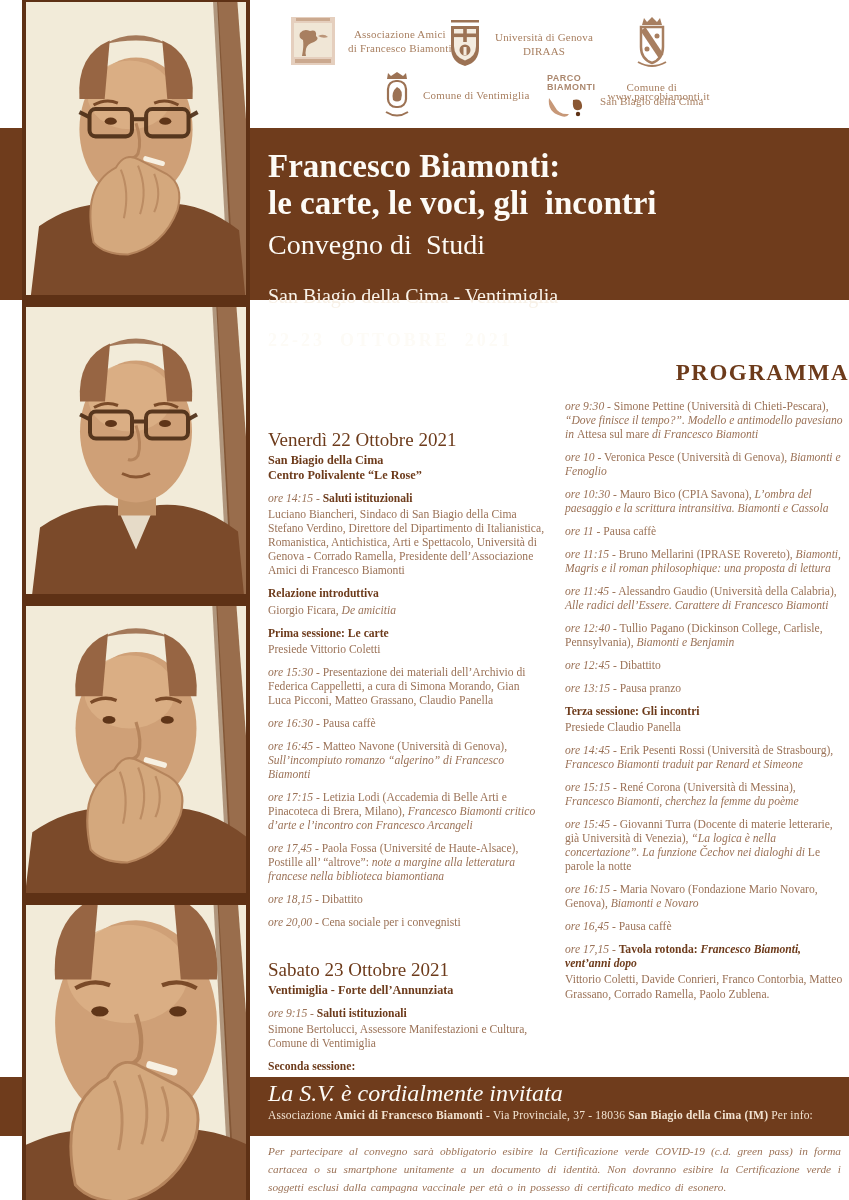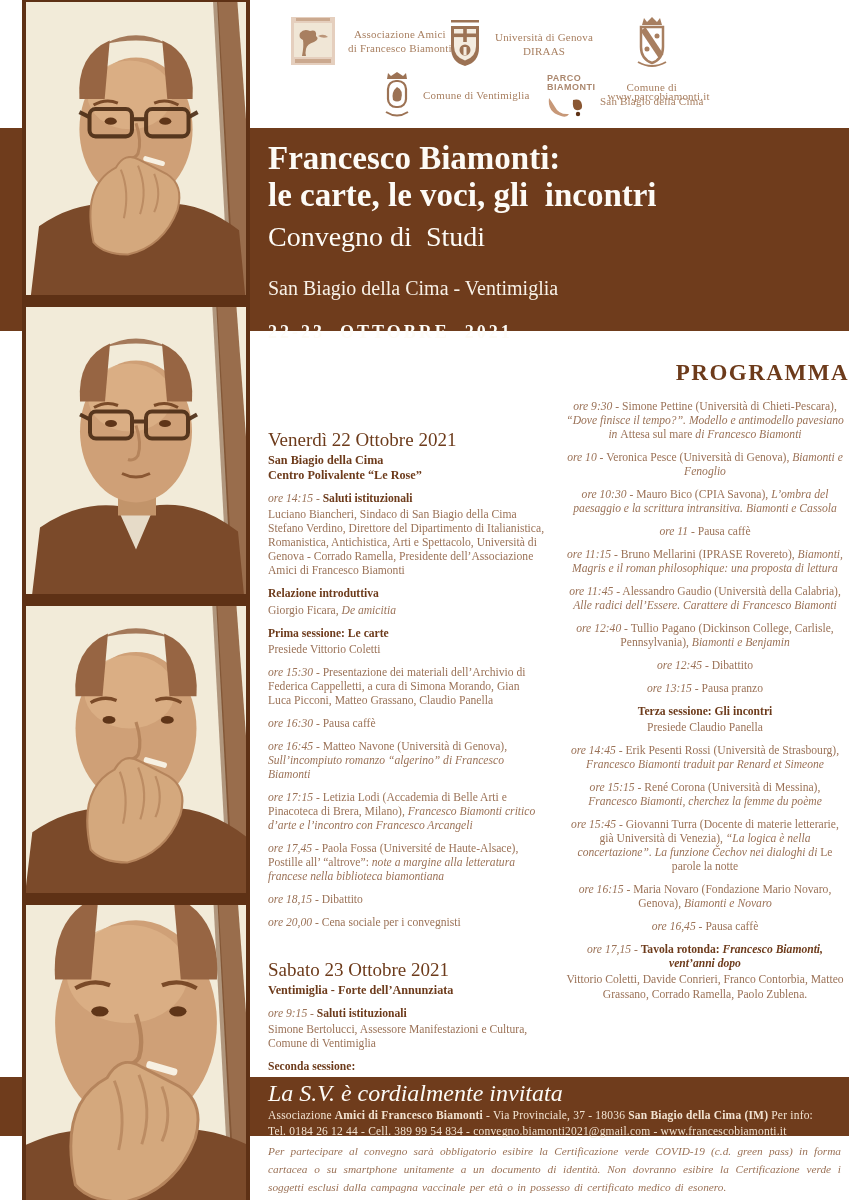--- a/index.html
+++ b/index.html
@@ -4,21 +4,21 @@
 <style>
   :root{
     --brown:#6f3c1c; --dk:#6d3b1b; --body:#9b7257; --cream:#f2ebd9;
     --strip:#5e3115; --logo:#a87f60; --ftxt:#f2e3d1;
   }
   html,body{margin:0;padding:0;background:#888;}
   #poster{position:relative;width:849px;height:1200px;background:#ffffff;overflow:hidden;
           font-family:"Liberation Serif","DejaVu Serif",serif;}
   
   .band{position:absolute;left:0;right:0;background:var(--brown);z-index:1;}
-  #band-title{top:128px;height:203px;padding:12px 0 0 268px;box-sizing:border-box;color:#fdfbf6;}
+  #band-title{top:128px;height:172px;padding:20px 0 0 268px;box-sizing:border-box;color:#fdfbf6;}
   #band-title .t1{font-weight:bold;font-size:33px;line-height:1.13;white-space:pre-wrap;}
   #band-title .t3{font-size:28px;line-height:1.1;margin-top:7px;white-space:pre-wrap;}
   #band-title .place{font-size:20px;margin-top:25px;color:#f8f1e7;}
   #band-title .date{font-size:18px;font-weight:bold;letter-spacing:3px;margin-top:22px;white-space:pre-wrap;}
   #band-footer{top:1077px;height:59px;padding:3px 8px 0 268px;box-sizing:border-box;color:var(--ftxt);}
   #band-footer .invite{font-style:italic;font-size:24px;color:#fdfbf6;}
   #band-footer .addr{font-size:11.5px;line-height:1.4;letter-spacing:.2px;}
   #band-footer .addr .s-b{color:var(--ftxt);}
   
   #photo-strip{position:absolute;left:22px;top:0;width:228px;height:1200px;background:var(--strip);z-index:2;}
@@ -30,21 +30,21 @@
   .logo-item{position:absolute;display:flex;align-items:center;gap:12px;z-index:1;}
   .logo-item .lbl{font-size:11px;line-height:1.3;color:var(--logo);letter-spacing:.2px;text-align:center;}
   .logo-item svg{display:block;}
   #parco-logo .parco-word{font-size:9px;line-height:1;color:#9c7254;letter-spacing:.5px;font-weight:bold;
      font-family:"Liberation Sans",sans-serif;opacity:.85;}
   
   #program-heading{position:absolute;left:258px;right:0;top:360px;text-align:right;z-index:1;
      font-weight:bold;font-size:23px;letter-spacing:1.5px;color:var(--dk);}
   #columns{position:absolute;left:268px;top:400px;width:577px;display:flex;gap:20px;z-index:1;
      font-size:11.6px;line-height:1.21;color:var(--body);}
-  #col-left{width:277px;} #col-right{width:280px;text-align:center;}
+  #col-left{width:277px;} #col-right{width:280px;}
   .blk{margin-top:9px;}
   .blk.tight{margin-top:2px;}
   .blk:first-child{margin-top:0;}
   .blk.day{font-size:19px;font-weight:normal;color:var(--dk);margin-top:30px;line-height:1.1;}
   .blk.boldlines{font-weight:bold;color:var(--dk);font-size:12.2px;line-height:1.25;}
   .s-i{font-style:italic;}
   .s-b{font-weight:bold;color:var(--dk);}
   .s-bi{font-weight:bold;font-style:italic;color:var(--dk);}
   
   #covid-note{position:absolute;left:268px;right:8px;top:1143px;z-index:1;
@@ -194,21 +194,20 @@
         <div class="blk para"><span class="s-i">ore 16:15</span><span class="s-r"> - Maria Novaro (Fondazione Mario Novaro, Genova), </span><span class="s-i">Biamonti e Novaro</span></div>
         <div class="blk para"><span class="s-i">ore 16,45</span><span class="s-r"> - Pausa caffè</span></div>
         <div class="blk para"><span class="s-i">ore 17,15</span><span class="s-r"> - </span><span class="s-b">Tavola rotonda: </span><span class="s-bi">Francesco Biamonti, vent’anni dopo</span></div>
         <div class="blk para tight"><span class="s-r">Vittorio Coletti, Davide Conrieri, Franco Contorbia, Matteo Grassano, Corrado Ramella, Paolo Zublena.</span></div>
       </div>
   </div>
 
   <div class="band" id="band-footer">
     <div class="invite">La S.V. è cordialmente invitata</div>
     <div class="addr"><span class="s-r">Associazione </span><span class="s-b">Amici di Francesco Biamonti</span><span class="s-r"> - Via Provinciale, 37 - 18036 </span><span class="s-b">San Biagio della Cima (IM)</span><span class="s-r"> Per info:</span></div>
-    <div class="addr"><span class="s-r">Tel. 0184 26 12 44 - Cell. 389 99 54 834 - convegno.biamonti2021@gmail.com - www.francescobiamonti.it</span></div>
   </div>
 
   <div id="covid-note">Per partecipare al convegno sarà obbligatorio esibire la Certificazione verde COVID-19 (c.d. green pass) in forma cartacea o su smartphone unitamente a un documento di identità. Non dovranno esibire la Certificazione verde i soggetti esclusi dalla campagna vaccinale per età o in possesso di certificato medico di esonero.</div>
 
   <div id="photo-strip">
     <div class="pframe f1">
         <svg viewBox="0 0 220 290" preserveAspectRatio="xMidYMid slice">
     <rect width="220" height="290" fill="#f2ebd9"></rect>
     <polygon points="190,-5 210,-5 232,295 206,295" fill="#8a5733" opacity=".85"></polygon>
     <polygon points="186,-5 191,-5 208,295 202,295" fill="#6e4222" opacity=".5"></polygon>

